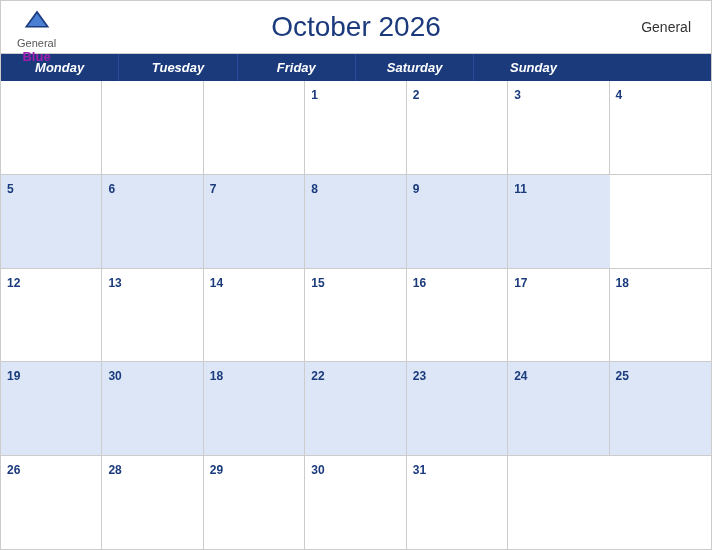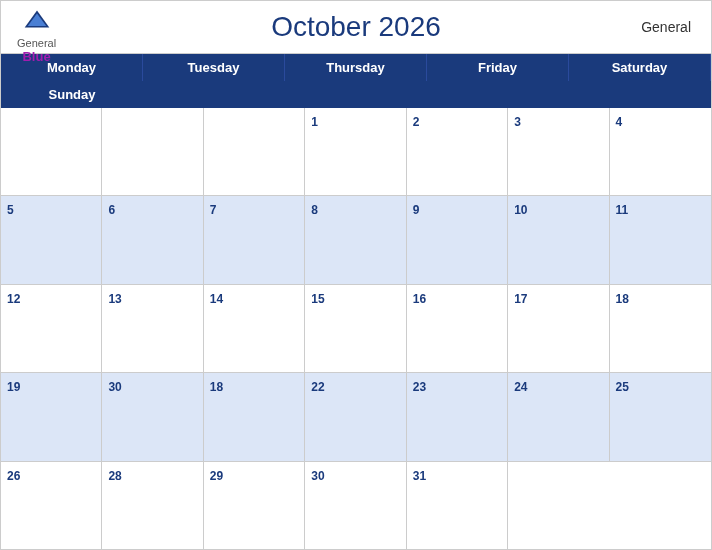--- a/index.html
+++ b/index.html
@@ -70,22 +70,23 @@
       text-align: right;
     }
     .calendar-grid {
       flex: 1;
       display: flex;
       flex-direction: column;
       border-top: 1px solid #ccc;
     }
     .day-headers {
       display: grid;
-      grid-template-columns: repeat(5, 1fr);
+      grid-template-columns: repeat(6, 1fr);
       background: #1a3a7c;
+      font-style: italic;
     }
     .day-header {
       color: #fff;
       text-align: center;
       padding: 6px 4px;
       font-size: 13px;
       font-weight: bold;
       border-right: 1px solid #2a4a9c;
     }
     .day-header:last-child {
@@ -146,42 +147,40 @@
       <span class="logo-text-blue">Blue</span>
     </div>
     <h1 class="calendar-title">October 2026</h1>
     <span class="country-label">General</span>
   </div>
 
   <div class="calendar-grid">
     <div class="day-headers">
     <div class="day-header">Monday</div>
         <div class="day-header">Tuesday</div>
-        <div class="day-header">Thursday</div>
         <div class="day-header">Friday</div>
         <div class="day-header">Saturday</div>
         <div class="day-header">Sunday</div>
       </div>
     <div class="weeks-container">
     <div class="week-row">
           <div class="day-cell empty"></div>
           <div class="day-cell empty"></div>
           <div class="day-cell empty"></div>
           <div class="day-cell"><span class="day-number">1</span></div>
           <div class="day-cell"><span class="day-number">2</span></div>
           <div class="day-cell"><span class="day-number">3</span></div>
           <div class="day-cell"><span class="day-number">4</span></div>
         </div>
         <div class="week-row alt-row">
           <div class="day-cell"><span class="day-number">5</span></div>
           <div class="day-cell"><span class="day-number">6</span></div>
           <div class="day-cell"><span class="day-number">7</span></div>
           <div class="day-cell"><span class="day-number">8</span></div>
           <div class="day-cell"><span class="day-number">9</span></div>
-          <div class="day-cell"><span class="day-number">10</span></div>
           <div class="day-cell"><span class="day-number">11</span></div>
         </div>
         <div class="week-row">
           <div class="day-cell"><span class="day-number">12</span></div>
           <div class="day-cell"><span class="day-number">13</span></div>
           <div class="day-cell"><span class="day-number">14</span></div>
           <div class="day-cell"><span class="day-number">15</span></div>
           <div class="day-cell"><span class="day-number">16</span></div>
           <div class="day-cell"><span class="day-number">17</span></div>
           <div class="day-cell"><span class="day-number">18</span></div>

